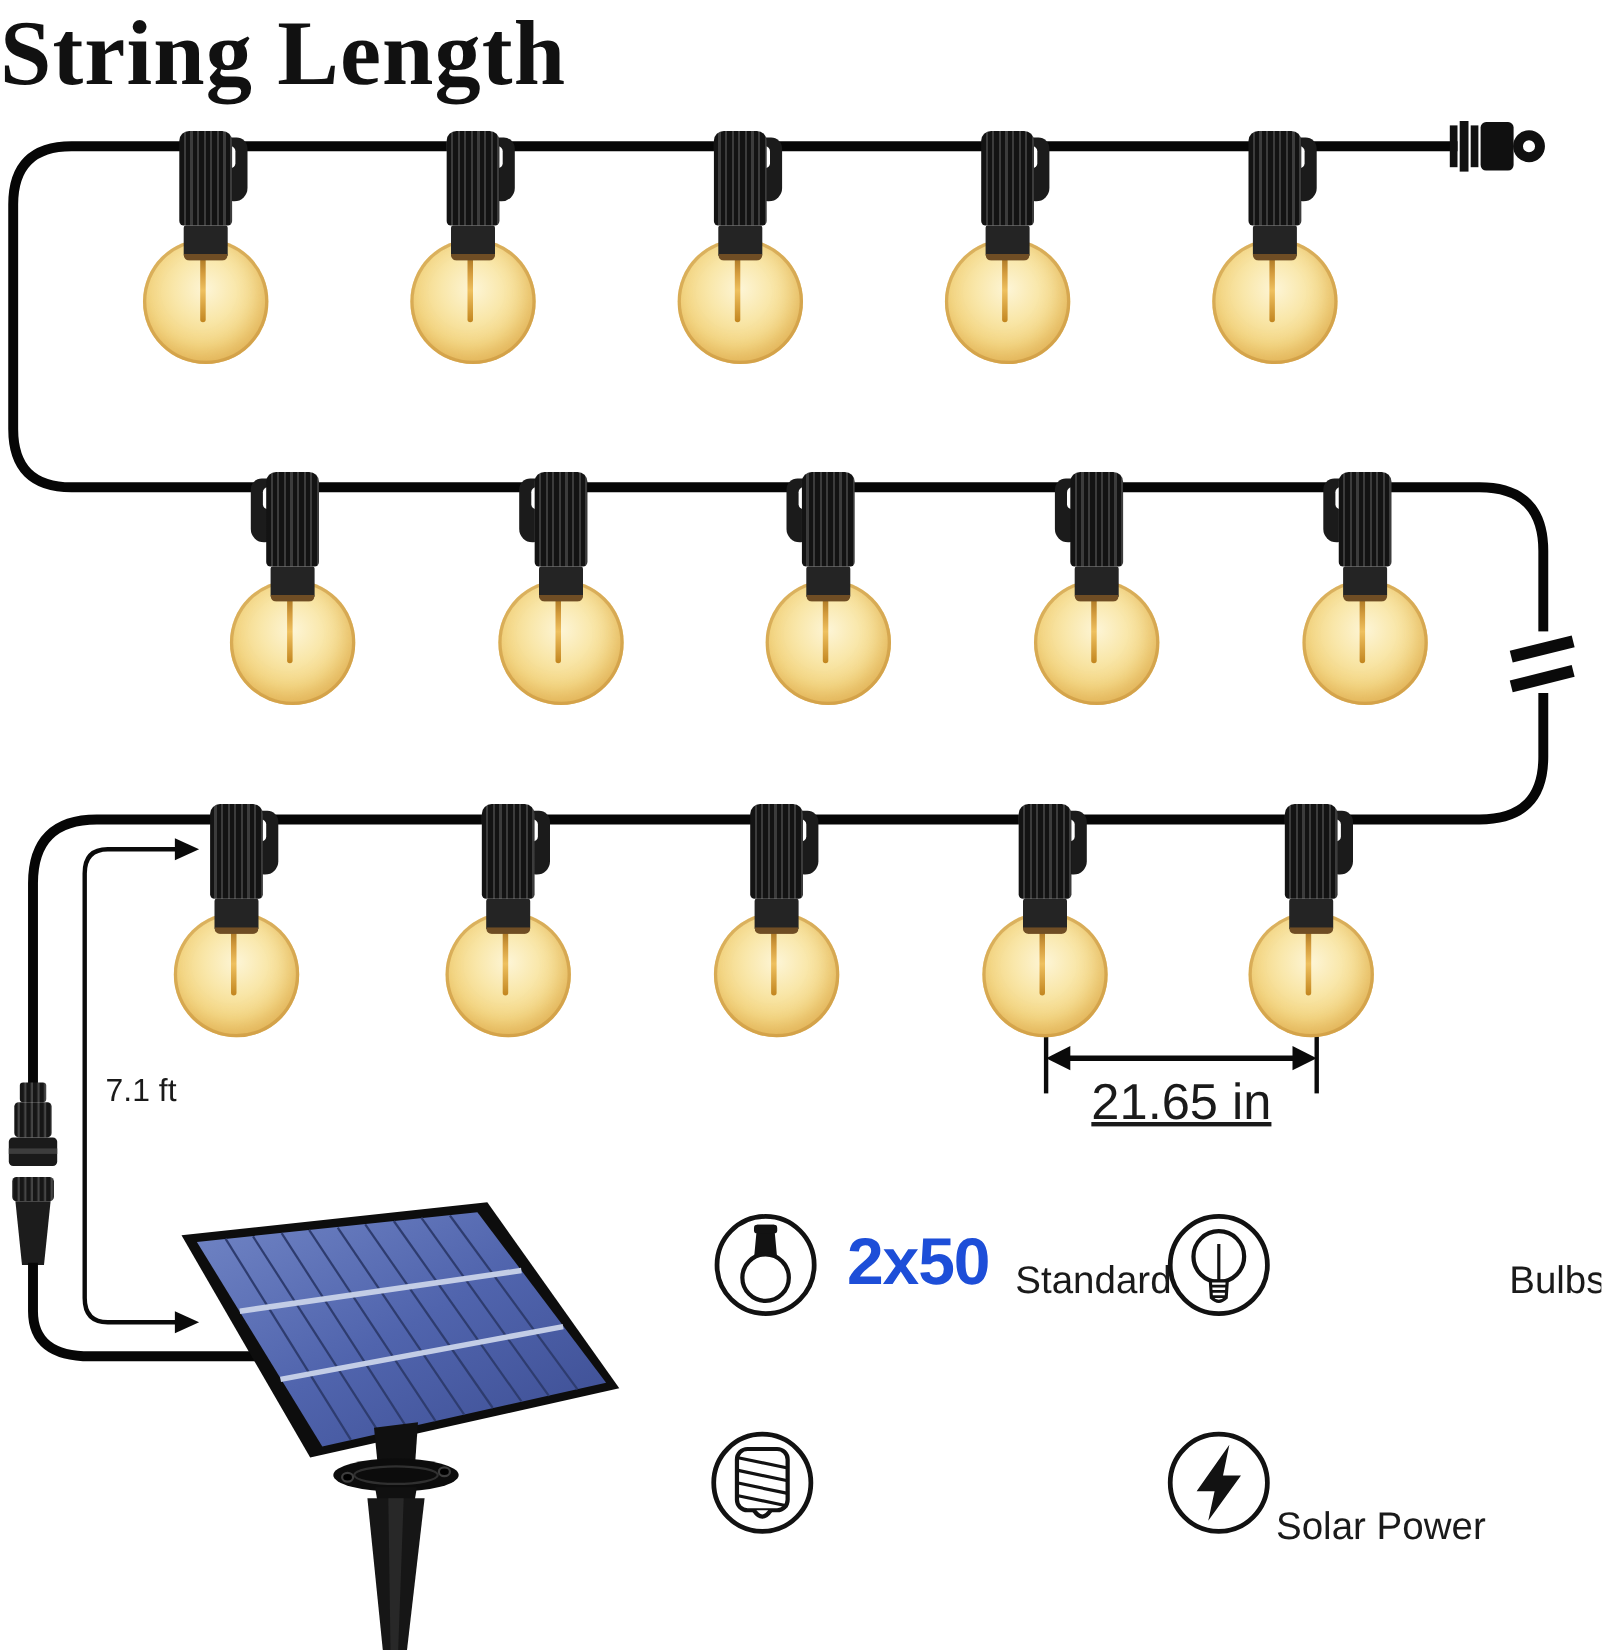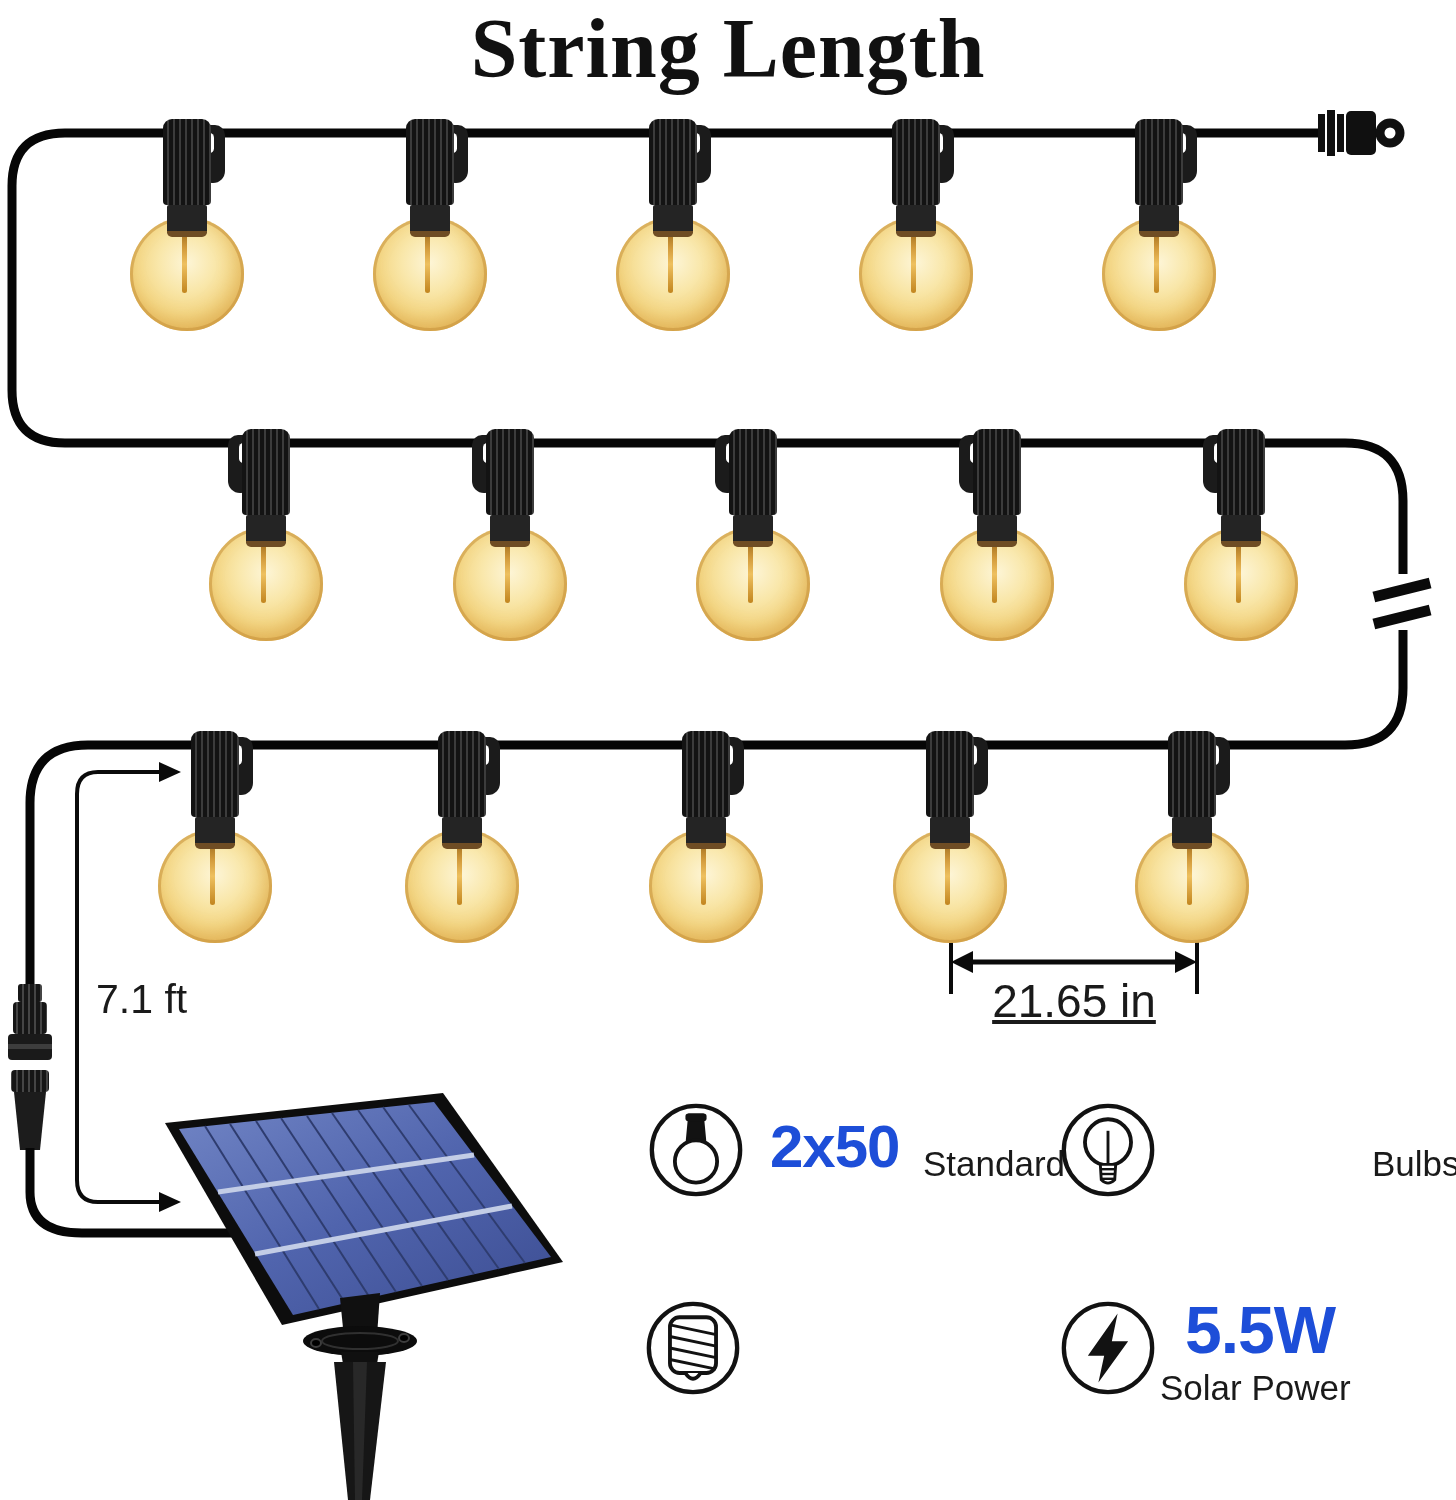--- a/index.html
+++ b/index.html
@@ -1,18 +1,18 @@
 <!DOCTYPE html>
 <html><head>
 <meta charset="utf-8">
 <style>
   html,body{margin:0;padding:0;background:#fff;}
   .canvas{position:relative;width:1456px;height:1500px;background:#fff;overflow:hidden;
           font-family:"Liberation Sans",sans-serif;color:#111;}
-  .title{position:absolute;left:0;right:0;top:0;margin:0;text-align:center;
+  .title{position:absolute;left:0;right:0;top:0;margin:0;
          font-family:"Liberation Serif",serif;font-weight:bold;font-size:84px;
          letter-spacing:1px;color:#111;}
   svg.layer{position:absolute;left:0;top:0;}
 
   
   .assembly{position:absolute;width:120px;height:220px;}
   .socket{position:absolute;left:36px;top:0;width:48px;height:86px;
           background:repeating-linear-gradient(to right,#131313 0 4px,#3c3c3c 4px 6px);
           border-radius:9px 9px 4px 4px;}
   .clip{position:absolute;top:6px;width:17px;height:58px;background:#1b1b1b;}
@@ -24,21 +24,21 @@
   .collar{position:absolute;left:40px;top:86px;width:40px;height:26px;background:#242424;
           border-bottom:6px solid #6f4d24;border-radius:2px 2px 5px 5px;}
   .bulb{position:absolute;left:3px;top:98px;width:114px;height:114px;border-radius:50%;
         background:radial-gradient(circle at 50% 40%,#fdf5d6 0%,#f9e7aa 32%,#f4d785 58%,#ecc263 82%,#dfa743 97%);
         box-shadow:inset 0 0 0 3px rgba(198,146,58,.55), inset -6px -8px 18px rgba(214,160,70,.5);}
   .filament{position:absolute;left:52px;top:12px;width:5px;height:64px;border-radius:3px;
             background:linear-gradient(to bottom,#9c6a1d,#d39b3c 30%,#eec05f 55%,#c2851f);}
 
   
   .dim{position:absolute;color:#1a1a1a;}
-  .dim.lead{left:96px;top:976px;font-size:41px;}
+  .dim.lead{left:96px;top:976px;font-size:29px;}
   .dim.spacing{left:950px;top:974px;width:248px;text-align:center;font-size:46px;text-decoration:underline;}
 
   
   .spec-circle{position:absolute;width:96px;height:96px;}
   .spec-value{position:absolute;font-weight:bold;color:#1d4ed8;letter-spacing:-1px;}
   .spec-label{position:absolute;font-size:35px;color:#1a1a1a;}
   .v-big{font-size:60px;}
   .v-huge{font-size:66px;}
   .spec-lines{position:absolute;font-size:40px;line-height:52px;color:#1a1a1a;}
 </style>
@@ -294,16 +294,15 @@
     <line x1="-24" y1="-12" x2="24" y2="-2" stroke="#121212" stroke-width="3"></line>
     <line x1="-24" y1="0" x2="24" y2="10" stroke="#121212" stroke-width="3"></line>
     <line x1="-24" y1="12" x2="24" y2="22" stroke="#121212" stroke-width="3"></line>
     <path d="M -8 26 Q 0 38 8 26" fill="#fff" stroke="#121212" stroke-width="4"></path>
   </svg>
 
   <svg class="spec-circle" style="left:1060px;top:1300px" viewBox="-50 -50 100 100">
     <circle r="46" fill="none" stroke="#121212" stroke-width="4.5"></circle>
     <polygon points="10,-36 -21,8 -4,8 -10,36 21,-7 4,-7" fill="#121212"></polygon>
   </svg>
-  <div class="spec-value v-huge" style="left:1185px;top:1292px">5.5W</div>
   <div class="spec-label" style="left:1160px;top:1368px">Solar Power</div>
 
 </div>
 
 </body></html>

